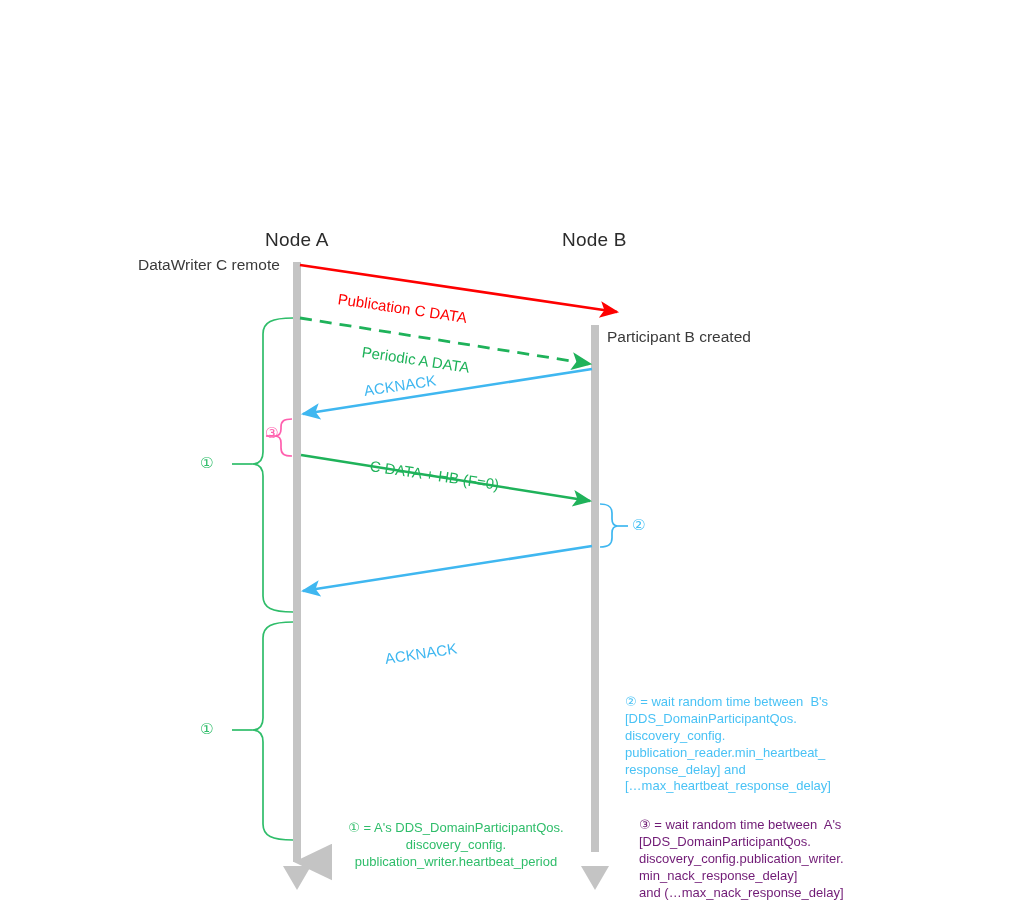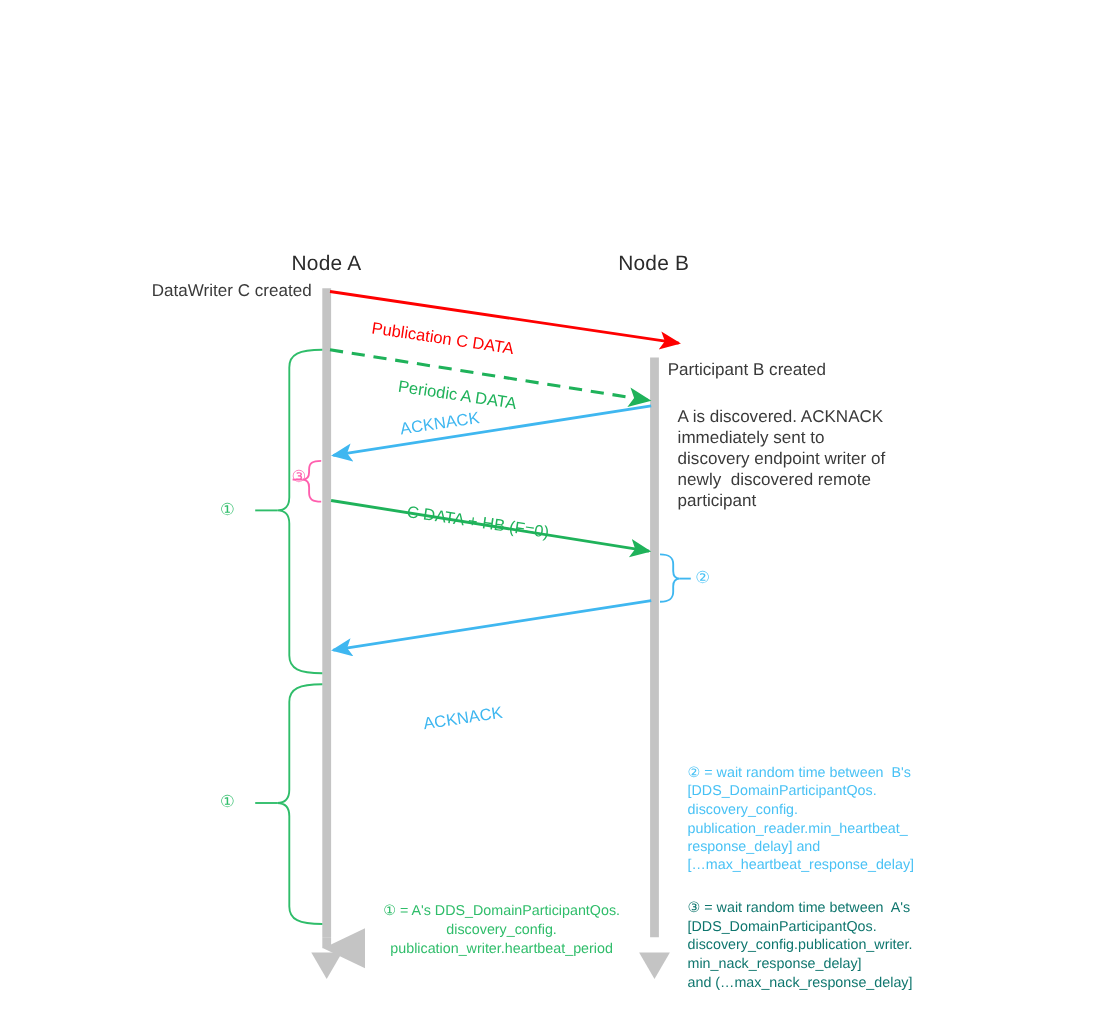--- a/index.html
+++ b/index.html
@@ -8,21 +8,21 @@
     font-family:"Liberation Sans","DejaVu Sans",sans-serif;
     color:#333333;
   }
   #diagram-root{position:absolute;left:0;top:0;width:1010px;height:662px;}
   svg.layer{position:absolute;left:0;top:0;width:1010px;height:917px;overflow:visible;}
   .txt{position:absolute;white-space:pre;line-height:1.22;}
   .node-title{font-size:19px;color:#2b2b2b;font-weight:400;letter-spacing:.2px;}
   .black-note{font-size:15.5px;color:#3a3a3a;}
   .note-small{font-size:13px;line-height:1.30;}
   .blue-note{color:#49c2f5;}
-  .pink-note{color:#0f766e;}
+  .pink-note{color:#701a75;margin-left:14px;}
   .green-note{color:#2fbd6a;text-align:center;}
   .lbl{position:absolute;white-space:nowrap;font-size:15px;transform-origin:0 50%;}
   .lbl-red{color:#fe0000;}
   .lbl-green{color:#1fb25a;}
   .lbl-blue{color:#3fb7f0;}
   .marker{position:absolute;font-size:15px;}
   .marker-green{color:#2fbd6a;}
   .marker-blue{color:#49c2f5;}
   .marker-pink{color:#ff5fae;}
 </style>
@@ -97,28 +97,23 @@
                L612,519 C612,524 614,526 618,526
                C614,526 612,528 612,533
                L612,538 C612,544 609,547 600,547"></path>
       <line x1="618" y1="526" x2="628" y2="526"></line>
     </g>
   </svg>
 
   <div class="txt node-title" style="left:265px;top:228px;">Node A</div>
   <div class="txt node-title" style="left:562px;top:228px;">Node B</div>
 
-  <div class="txt black-note" style="left:138px;top:256px;">DataWriter C created</div>
+  <div class="txt black-note" style="left:138px;top:256px;">DataWriter C remote</div>
 
   <div class="txt black-note" style="left:607px;top:328px;">Participant B created</div>
-  <div class="txt black-note" style="left:616px;top:371px;">A is discovered. ACKNACK
-immediately sent to
-discovery endpoint writer of
-newly  discovered remote
-participant</div>
 
   <div class="lbl lbl-red" style="left:338px;top:290px;transform:rotate(8.4deg);">Publication C DATA</div>
   <div class="lbl lbl-green" style="left:362px;top:343px;transform:rotate(8.4deg);">Periodic A DATA</div>
   <div class="lbl lbl-blue" style="left:364px;top:382px;transform:rotate(-8.4deg);">ACKNACK</div>
   <div class="lbl lbl-green" style="left:370px;top:457px;transform:rotate(8.4deg);">C DATA + HB (F=0)</div>
   <div class="lbl lbl-blue" style="left:385px;top:650px;transform:rotate(-8.4deg);">ACKNACK</div>
 
   <div class="marker marker-green" style="left:200px;top:454px;">①</div>
   <div class="marker marker-green" style="left:200px;top:720px;">①</div>
   <div class="marker marker-blue" style="left:632px;top:516px;">②</div>

